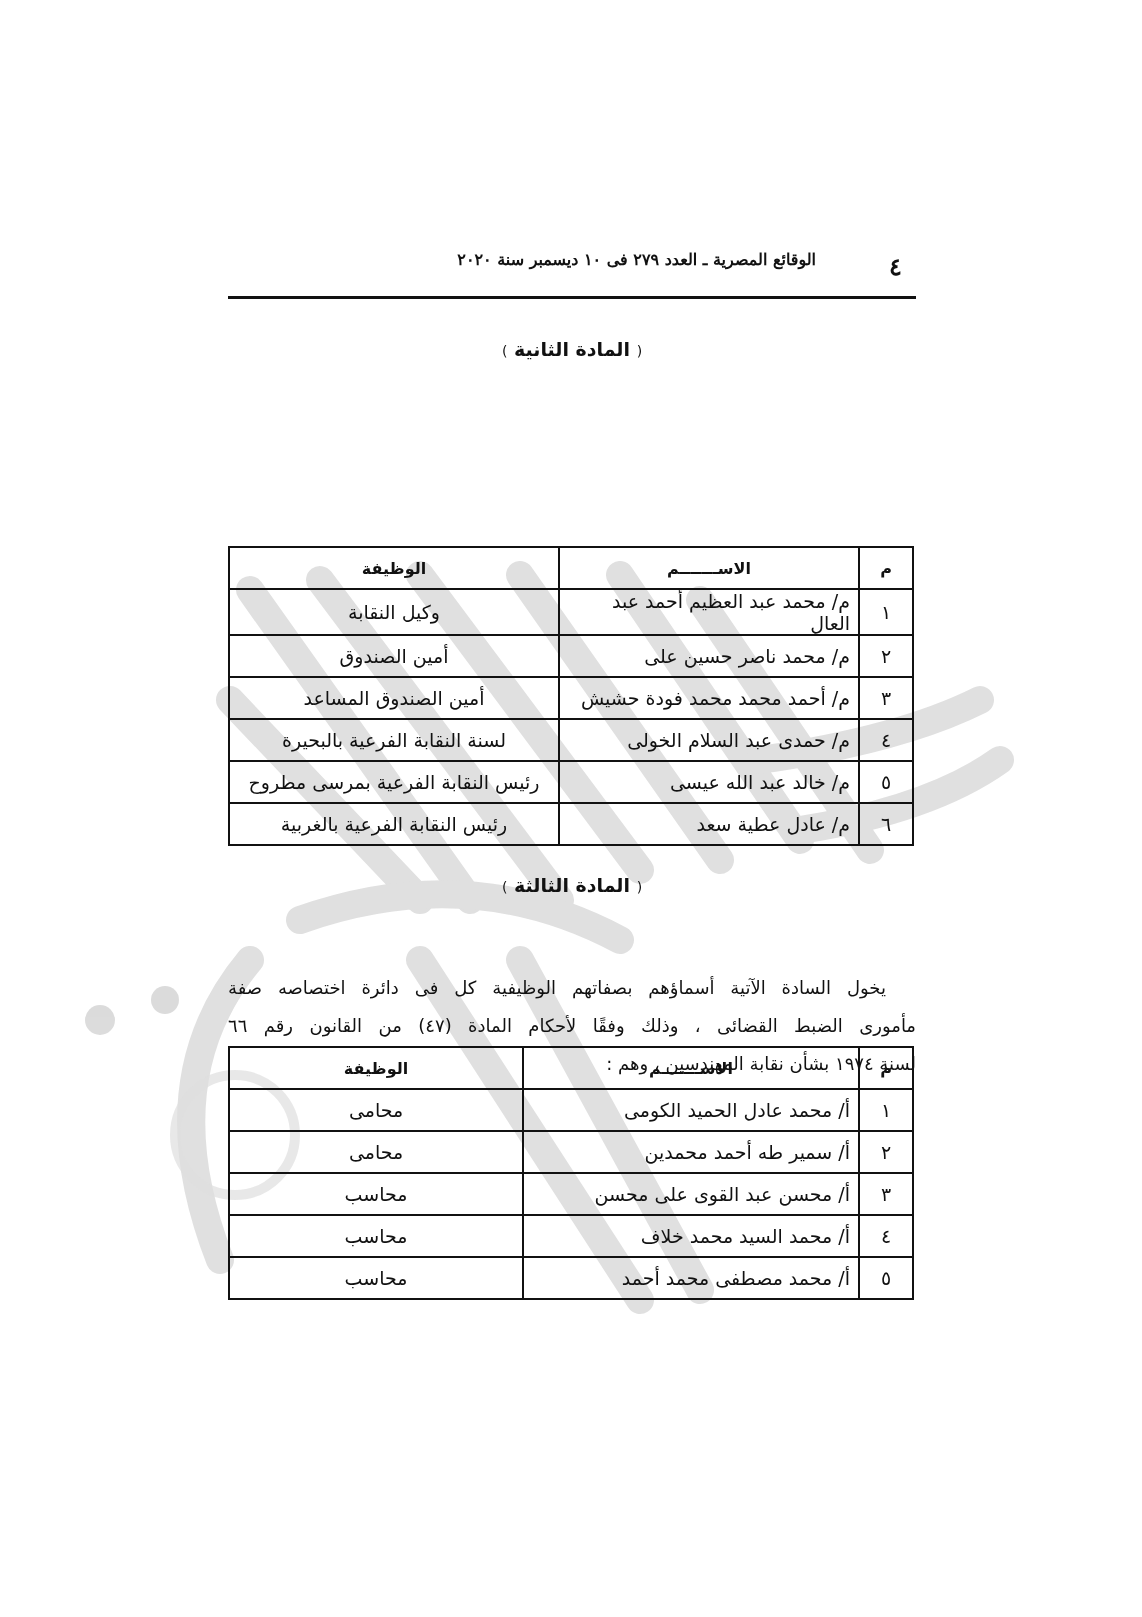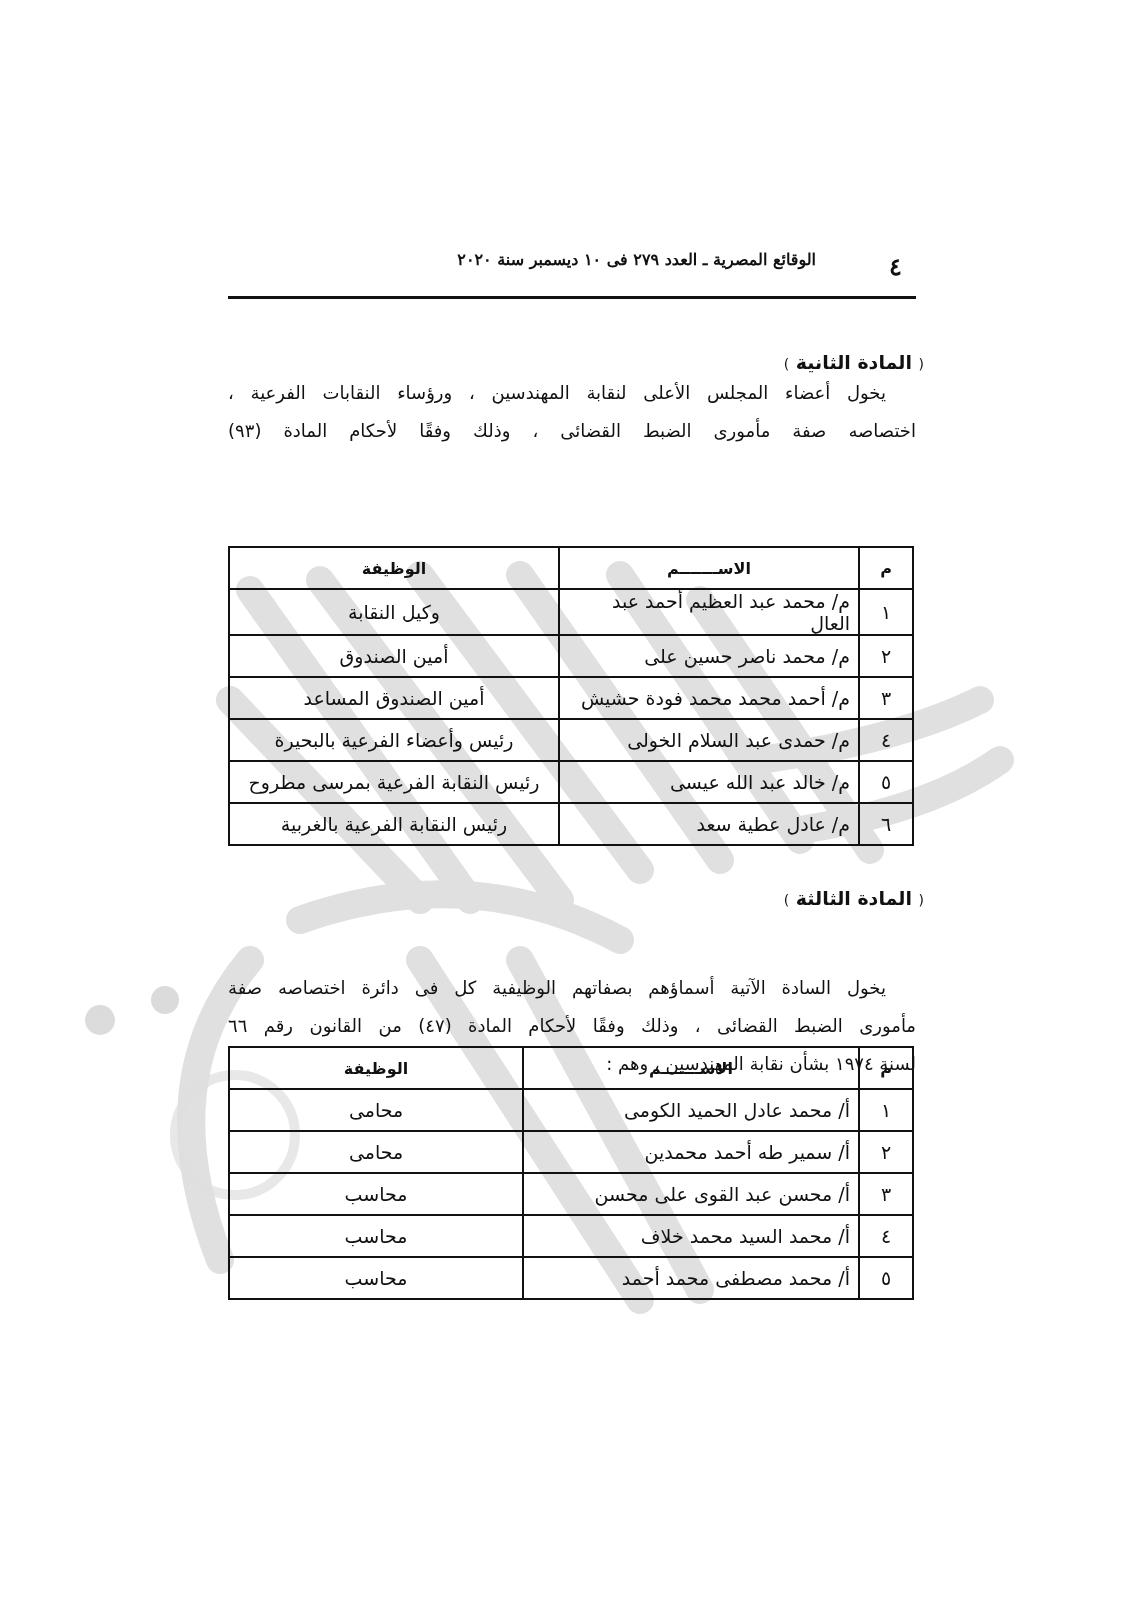--- a/index.html
+++ b/index.html
@@ -4,21 +4,21 @@
 <style>
   html, body { margin:0; padding:0; background:#ffffff; }
   body { width:1142px; height:1617px; position:relative; overflow:hidden;
          font-family:"DejaVu Sans","Liberation Sans",sans-serif; color:#111; }
   .watermark { position:absolute; left:0; top:0; width:1142px; height:1617px; pointer-events:none; }
   .page { position:absolute; left:228px; top:0; width:688px; direction:rtl; }
   .header { position:absolute; top:248px; left:0; width:688px; height:40px; }
   .page-num { position:absolute; right:14px; top:4px; font-family:"DejaVu Serif",serif; font-size:24px; font-weight:bold; }
   .header-title { position:absolute; right:100px; top:2px; font-family:"DejaVu Serif",serif; font-size:16px; font-weight:bold; white-space:nowrap; }
   .header-rule { position:absolute; top:296px; left:0; width:688px; height:3px; background:#111; }
-  .article-title { position:absolute; left:8px; width:688px; font-size:19px; font-weight:bold;margin-top:13px; }
+  .article-title { position:absolute; left:0; width:688px; text-align:center; font-size:19px; font-weight:bold; }
   .article-title .paren { font-weight:normal; font-size:14px; }
   .para { position:absolute; left:0; width:688px; font-size:18px; line-height:38px; text-align:justify; }
   .para .line { display:block; height:38px; white-space:nowrap; text-align-last:justify; }
   .para .line.last { text-align-last:right; }
   .para .line.indent { padding-right:30px; }
   table.grid { position:absolute; left:0; width:686px; border-collapse:collapse; border:2px solid #111; direction:rtl; }
   table.grid td, table.grid th { border:2px solid #111; height:40px; font-size:19px; padding:0 8px; }
   table.grid th { font-weight:bold; text-align:center; font-size:16px;border-radius:8px; }
   table.grid td.num { text-align:center; width:36px; }
   table.grid td.name { text-align:right; }
@@ -58,22 +58,20 @@
   </div>
   <div class="header-rule" style="top:296px;"></div>
 
   <div class="article-title" style="top:338px;">
     <span class="paren">(</span>
     <span>المادة الثانية</span>
     <span class="paren">)</span>
   </div>
 
   <div class="para" style="top:374px;">
-    <span class="line indent">يخول أعضاء المجلس الأعلى لنقابة المهندسين ، ورؤساء النقابات الفرعية ،</span>
-    <span class="line">اختصاصه صفة مأمورى الضبط القضائى ، وذلك وفقًا لأحكام المادة (٩٣)</span>
   </div>
 
   <table class="grid" style="top:546px;">
     <colgroup>
         <col style="width:44px">
         <col style="width:300px">
         <col>
       </colgroup>
     <tbody>
         <tr>
@@ -92,21 +90,21 @@
           <td class="job">أمين الصندوق</td>
         </tr>
     <tr>
           <td class="num">٣</td>
           <td class="name">م/ أحمد محمد محمد فودة حشيش</td>
           <td class="job">أمين الصندوق المساعد</td>
         </tr>
     <tr>
           <td class="num">٤</td>
           <td class="name">م/ حمدى عبد السلام الخولى</td>
-          <td class="job">رئيس وأعضاء الفرعية بالبحيرة</td>
+          <td class="job">لسنة النقابة الفرعية بالبحيرة</td>
         </tr>
     <tr>
           <td class="num">٥</td>
           <td class="name">م/ خالد عبد الله عيسى</td>
           <td class="job">رئيس النقابة الفرعية بمرسى مطروح</td>
         </tr>
     <tr>
           <td class="num">٦</td>
           <td class="name">م/ عادل عطية سعد</td>
           <td class="job">رئيس النقابة الفرعية بالغربية</td>

